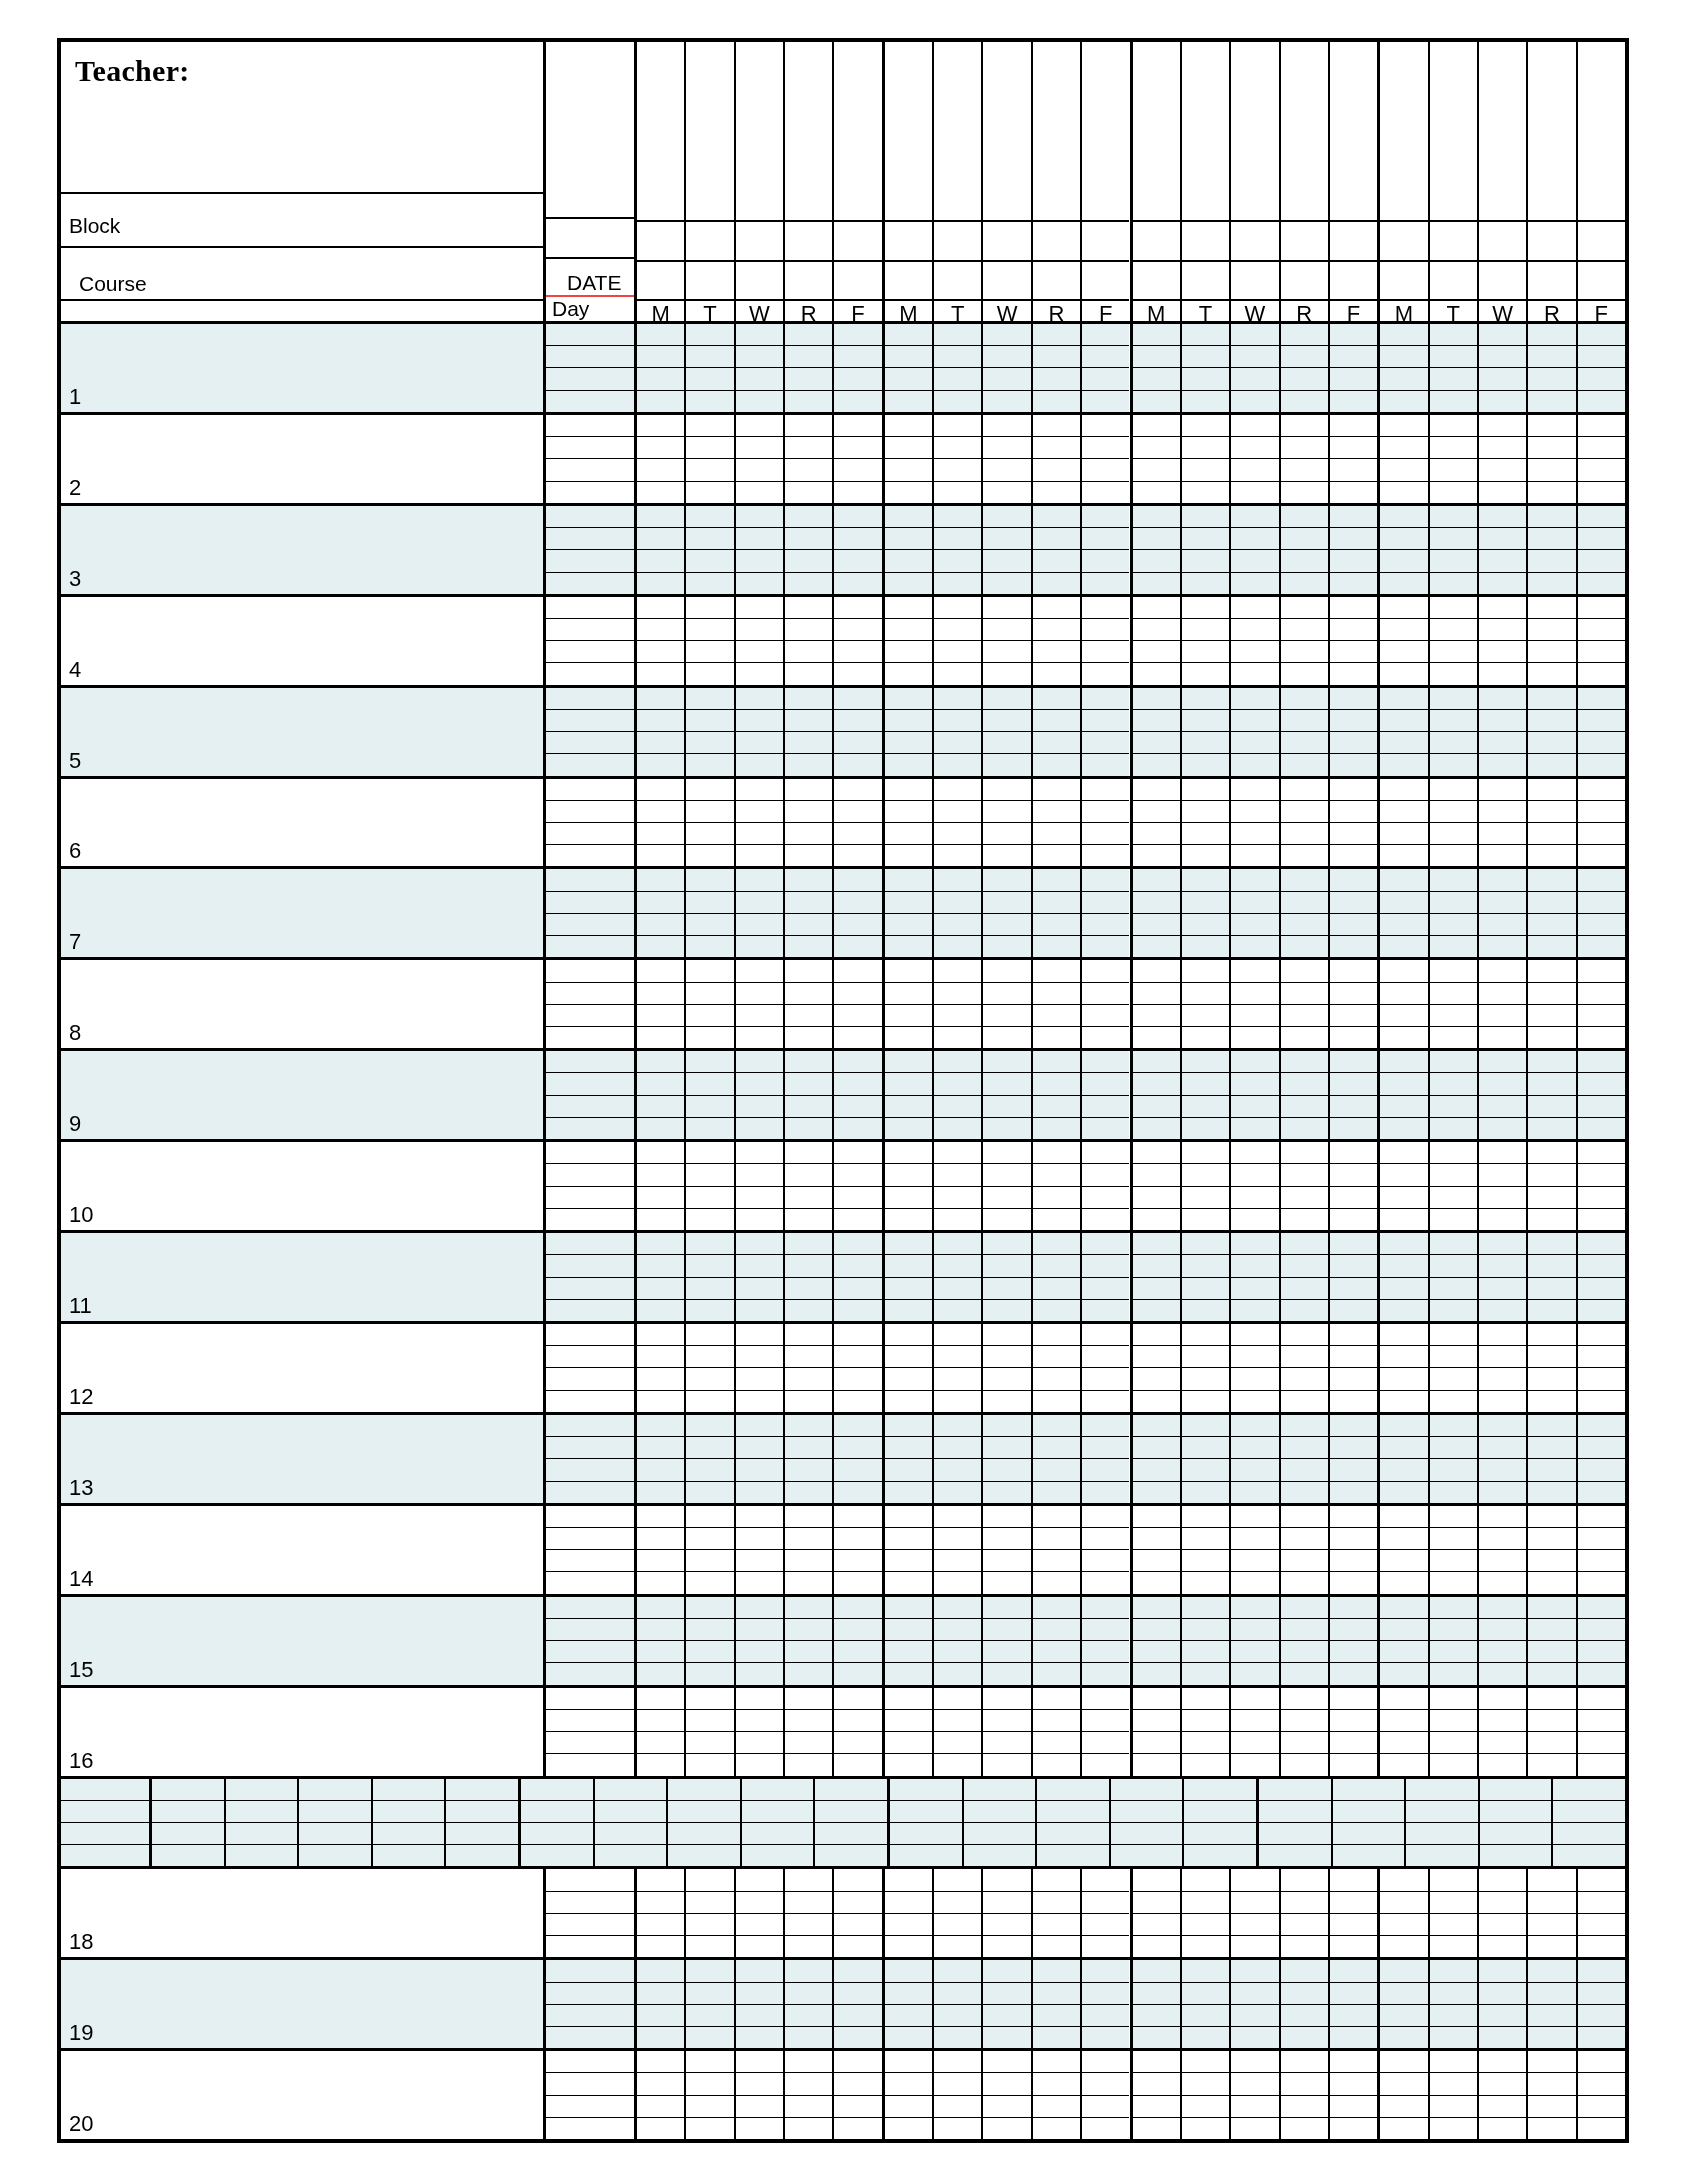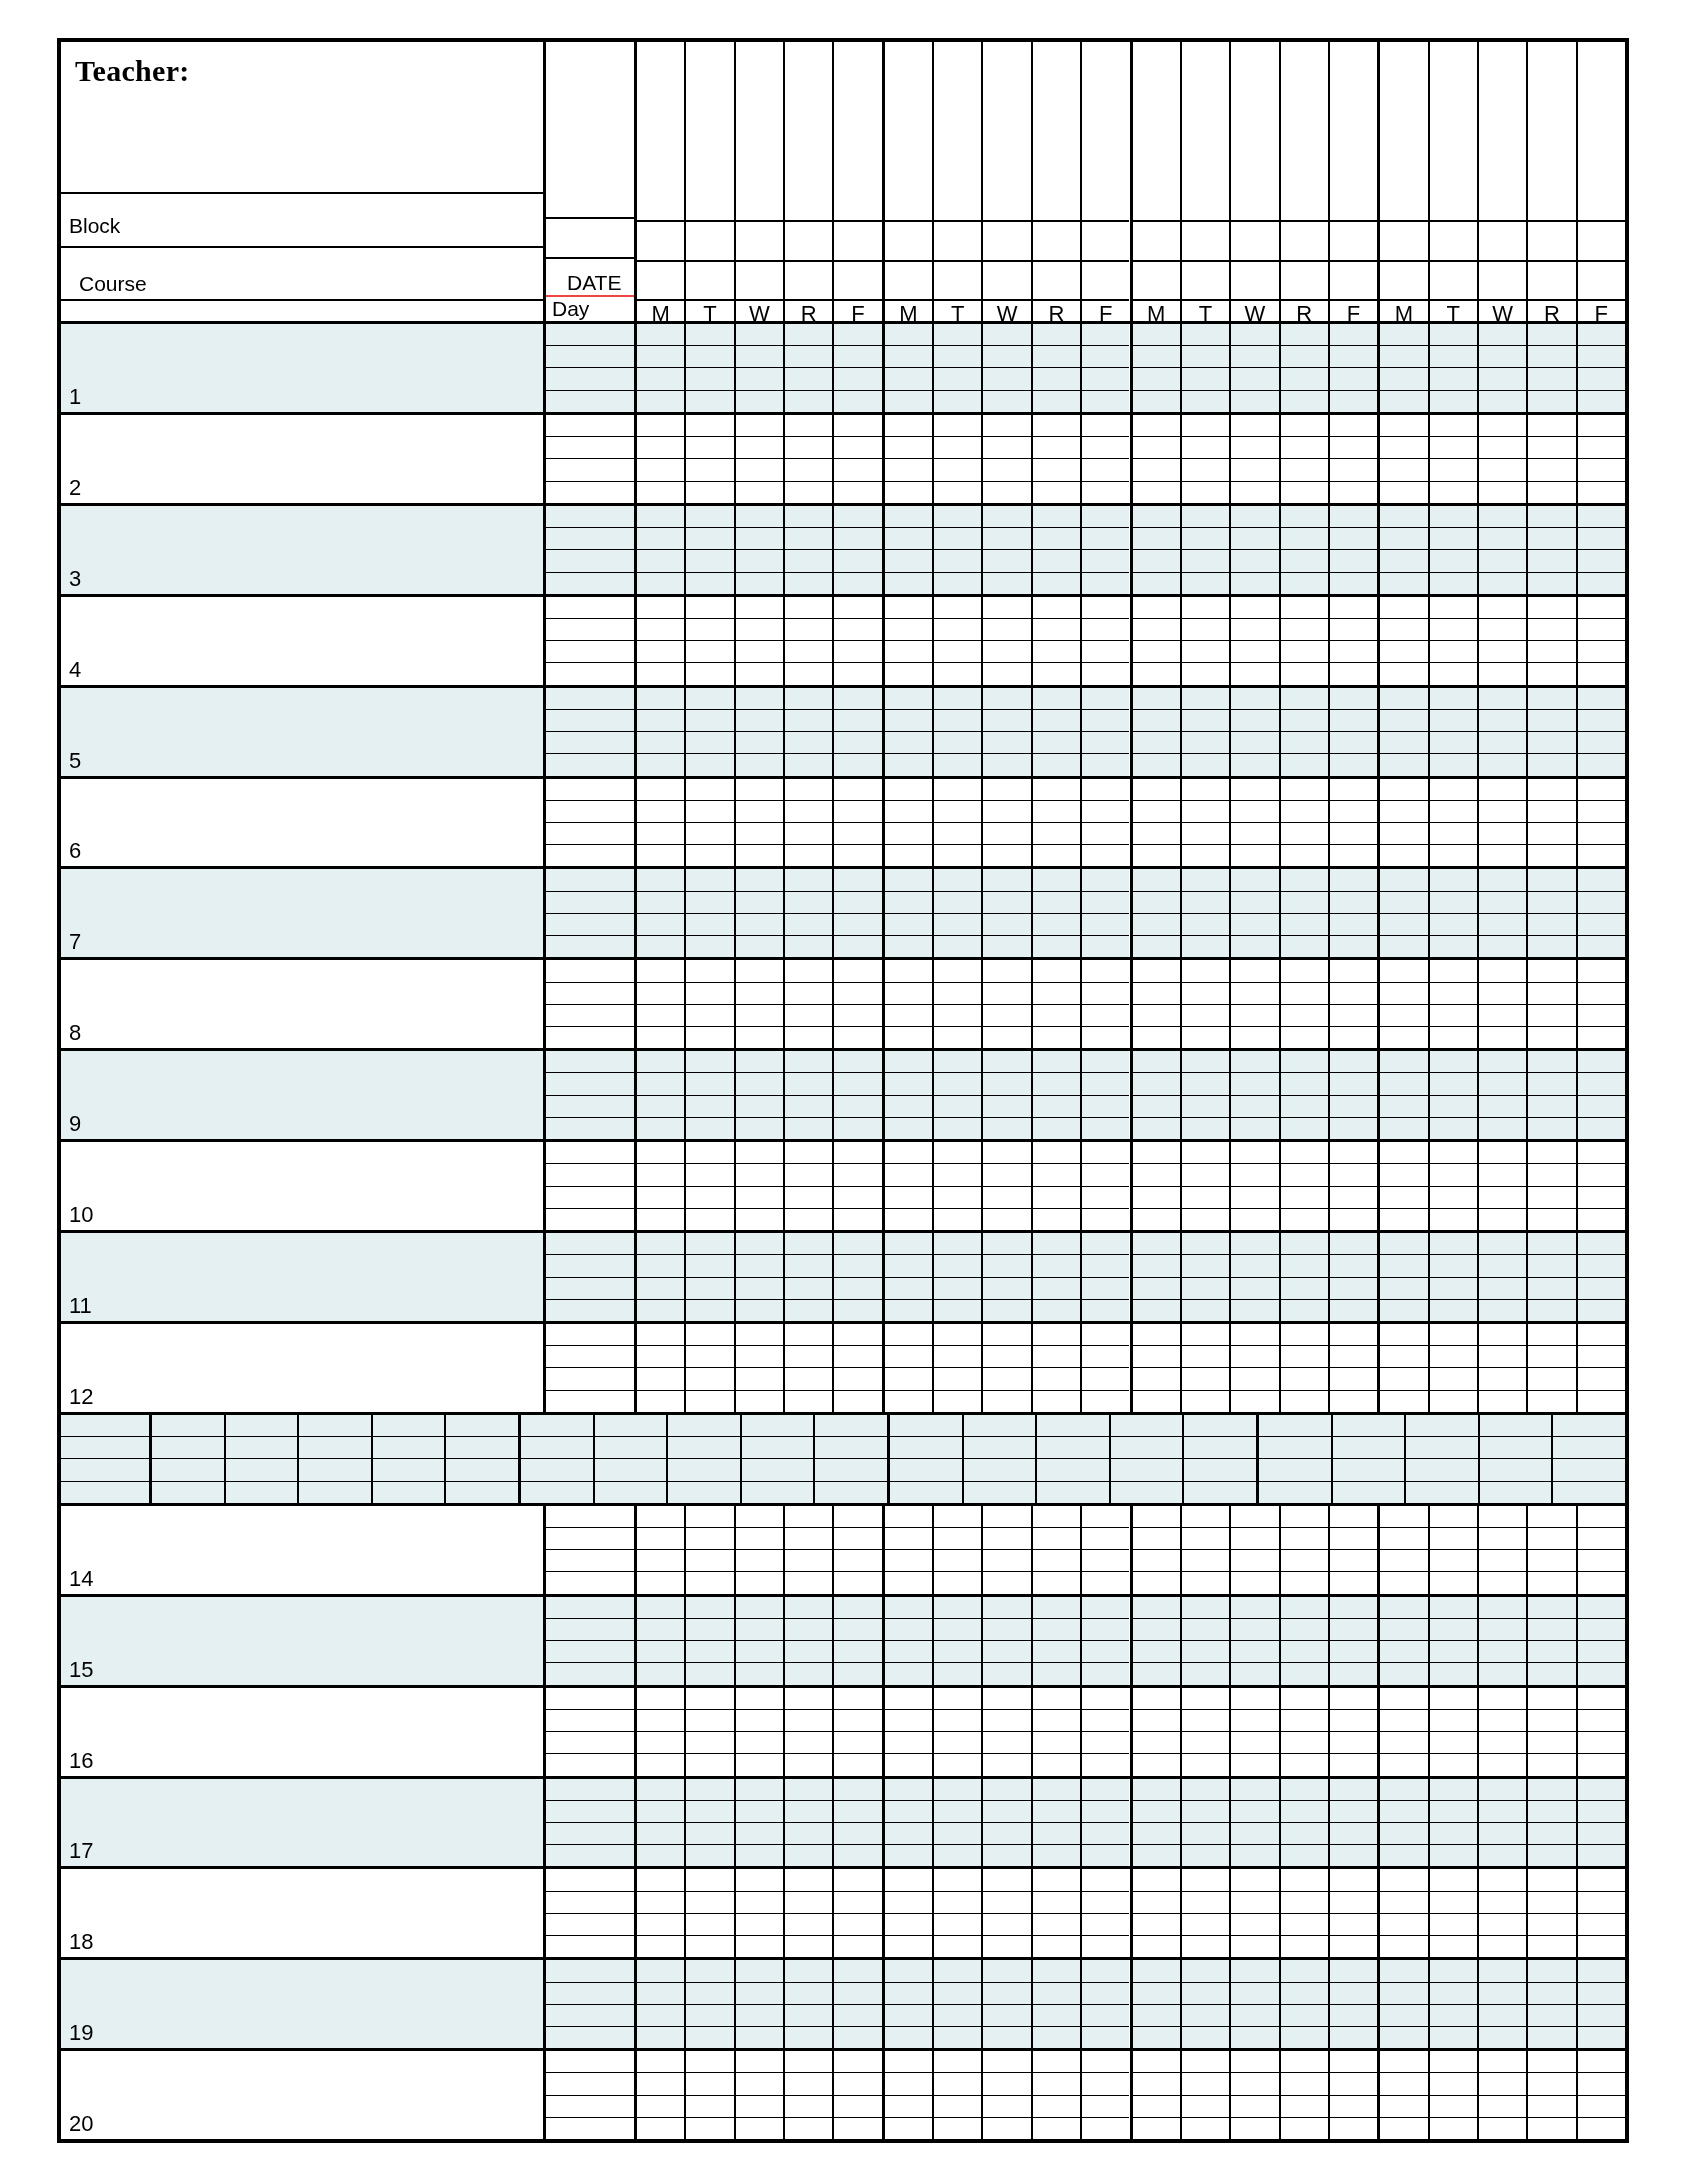--- a/index.html
+++ b/index.html
@@ -2103,20 +2103,23 @@
               <div class="mark-day">
                 <div class="sub"></div>
                 <div class="sub"></div>
                 <div class="sub"></div>
                 <div class="sub"></div>
               </div>
             </div>
           </div>
         </div>
         <div class="student-row shaded">
+          <div class="name-cell">
+            <span class="name-num">13</span>
+          </div>
           <div class="minor-cell">
             <div class="sub"></div>
             <div class="sub"></div>
             <div class="sub"></div>
             <div class="sub"></div>
           </div>
           <div class="marks">
             <div class="mark-week">
               <div class="mark-day">
                 <div class="sub"></div>
@@ -2664,23 +2667,20 @@
               <div class="mark-day">
                 <div class="sub"></div>
                 <div class="sub"></div>
                 <div class="sub"></div>
                 <div class="sub"></div>
               </div>
             </div>
           </div>
         </div>
         <div class="student-row shaded">
-          <div class="name-cell">
-            <span class="name-num">17</span>
-          </div>
           <div class="minor-cell">
             <div class="sub"></div>
             <div class="sub"></div>
             <div class="sub"></div>
             <div class="sub"></div>
           </div>
           <div class="marks">
             <div class="mark-week">
               <div class="mark-day">
                 <div class="sub"></div>

